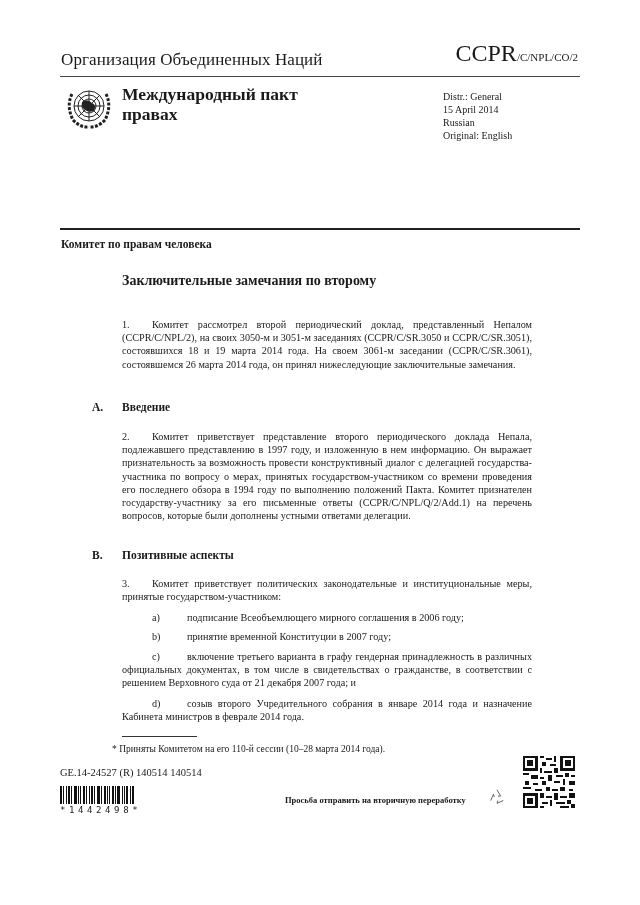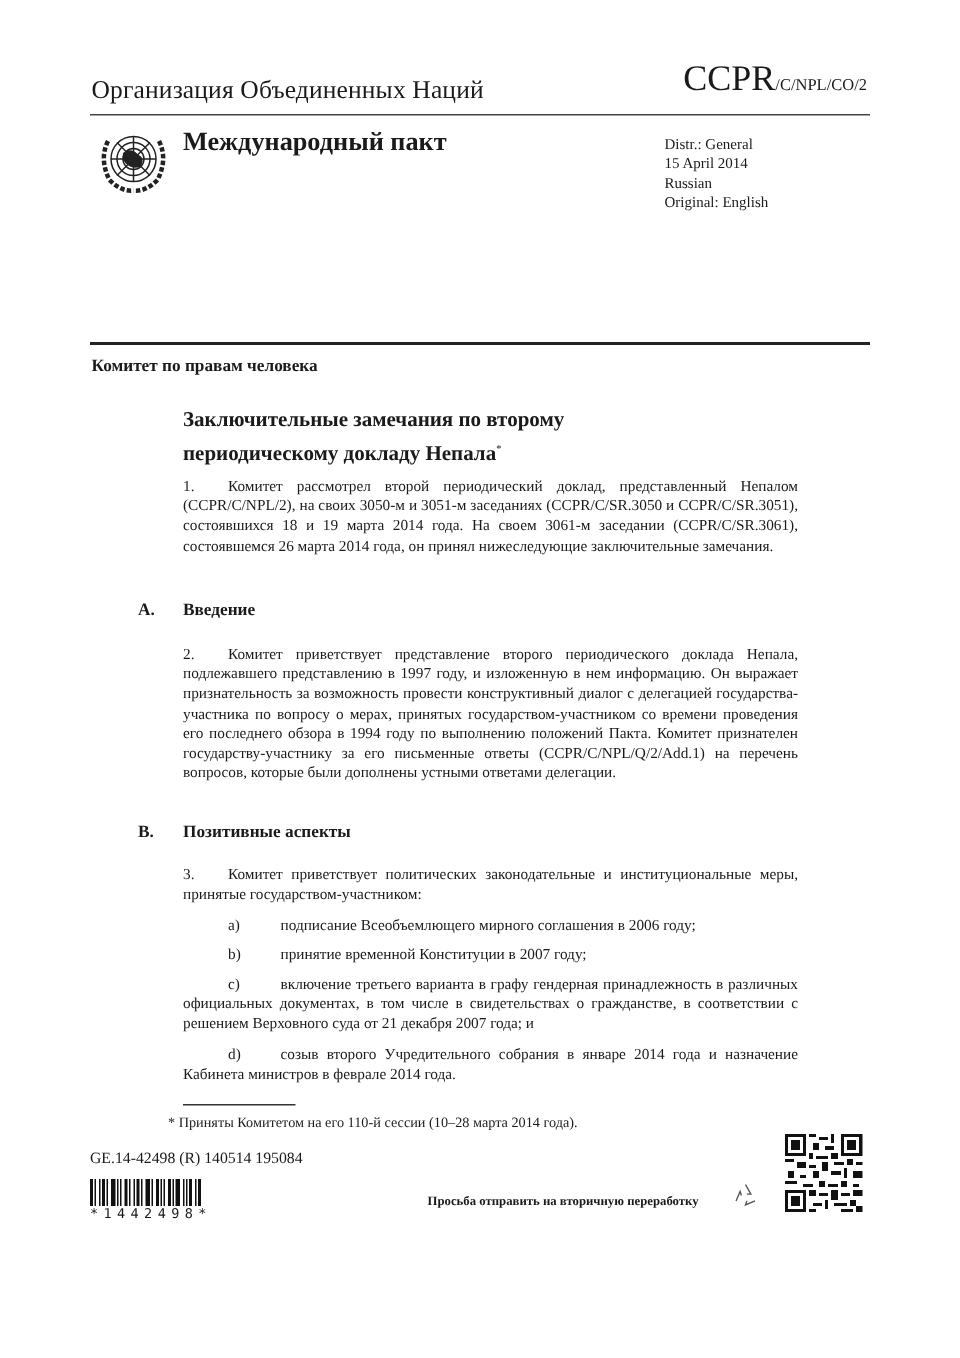--- a/index.html
+++ b/index.html
@@ -50,35 +50,35 @@
     <line x1="14" y1="13" x2="36" y2="35"></line>
       <line x1="36" y1="13" x2="14" y2="35"></line>
   </g>
   <path d="M18 20 Q23 16 28 21 Q33 23 30 29 Q25 31 21 28 Q17 25 18 20Z" fill="#222"></path>
   <path d="M8 12 Q2 24 9 38 Q17 46 25 45" fill="none" stroke="#222" stroke-width="3" stroke-dasharray="3 1.5"></path>
   <path d="M42 12 Q48 24 41 38 Q33 46 25 45" fill="none" stroke="#222" stroke-width="3" stroke-dasharray="3 1.5"></path>
 </svg>
 
 <div class="abs covtitle">
   <div>Международный пакт</div>
+  <div>правах</div>
 </div>
 
 <div class="abs distr">
   <div>Distr.: General</div>
   <div>15 April 2014</div>
   <div>Russian</div>
   <div>Original: English</div>
 </div>
 
 <div class="abs rule2"></div>
 <div class="abs committee">Комитет по правам человека</div>
 
 <div class="abs doctitle">
   <div>Заключительные замечания по второму</div>
-  <div><span>периодическому докладу Непала</span><sup>*</sup></div>
 </div>
 
 <div class="para" style="top:318px;">
   <span class="num" style="margin-left:0;">1.</span><span>Комитет рассмотрел второй периодический доклад, представленный Непалом (CCPR/C/NPL/2), на своих 3050-м и 3051-м заседаниях (CCPR/C/SR.3050 и CCPR/C/SR.3051), состоявшихся 18 и 19 марта 2014 года. На своем 3061-м заседании (CCPR/C/SR.3061), состоявшемся 26 марта 2014 года, он принял нижеследующие заключительные замечания.</span>
 </div>
 
 <div class="heading" style="top:401px;"><span class="letter">A.</span><span>Введение</span></div>
 
 <div class="para" style="top:430px;">
   <span class="num">2.</span><span>Комитет приветствует представление второго периодического доклада Непала, подлежавшего представлению в 1997 году, и изложенную в нем информацию. Он выражает признательность за возможность провести конструктивный диалог с делегацией государства-участника по вопросу о мерах, принятых государством-участником со времени проведения его последнего обзора в 1994 году по выполнению положений Пакта. Комитет признателен государству-участнику за его письменные ответы (CCPR/C/NPL/Q/2/Add.1) на перечень вопросов, которые были дополнены устными ответами делегации.</span>
@@ -90,21 +90,21 @@
   <span class="num">3.</span><span>Комитет приветствует политических законодательные и институциональные меры, принятые государством-участником:</span>
 </div>
 
 <div class="sub-item" style="top:611px;"><span class="lbl">a)</span><span>подписание Всеобъемлющего мирного соглашения в 2006 году;</span></div>
 <div class="sub-item" style="top:630px;"><span class="lbl">b)</span><span>принятие временной Конституции в 2007 году;</span></div>
 <div class="sub-item" style="top:650px;"><span class="lbl">c)</span><span>включение третьего варианта в графу гендерная принадлежность в различных официальных документах, в том числе в свидетельствах о гражданстве, в соответствии с решением Верховного суда от 21 декабря 2007 года; и</span></div>
 <div class="sub-item" style="top:697px;"><span class="lbl">d)</span><span>созыв второго Учредительного собрания в январе 2014 года и назначение Кабинета министров в феврале 2014 года.</span></div>
 
 <div class="abs fnrule"></div>
 <div class="abs footnote">*  Приняты Комитетом на его 110-й сессии (10–28 марта 2014 года).</div>
-<div class="abs job">GE.14-42498  (R)  140514  195084</div>
+<div class="abs job">GE.14-24527  (R)  140514  140514</div>
 
 <div class="abs barcode">
   <span style="width:2px"></span>
     <span style="width:1px;margin-left:1px"></span>
     <span style="width:1px;margin-left:2px"></span>
     <span style="width:2px;margin-left:1px"></span>
     <span style="width:1px;margin-left:1px"></span>
     <span style="width:3px;margin-left:2px"></span>
     <span style="width:1px;margin-left:1px"></span>
     <span style="width:1px;margin-left:1px"></span>

